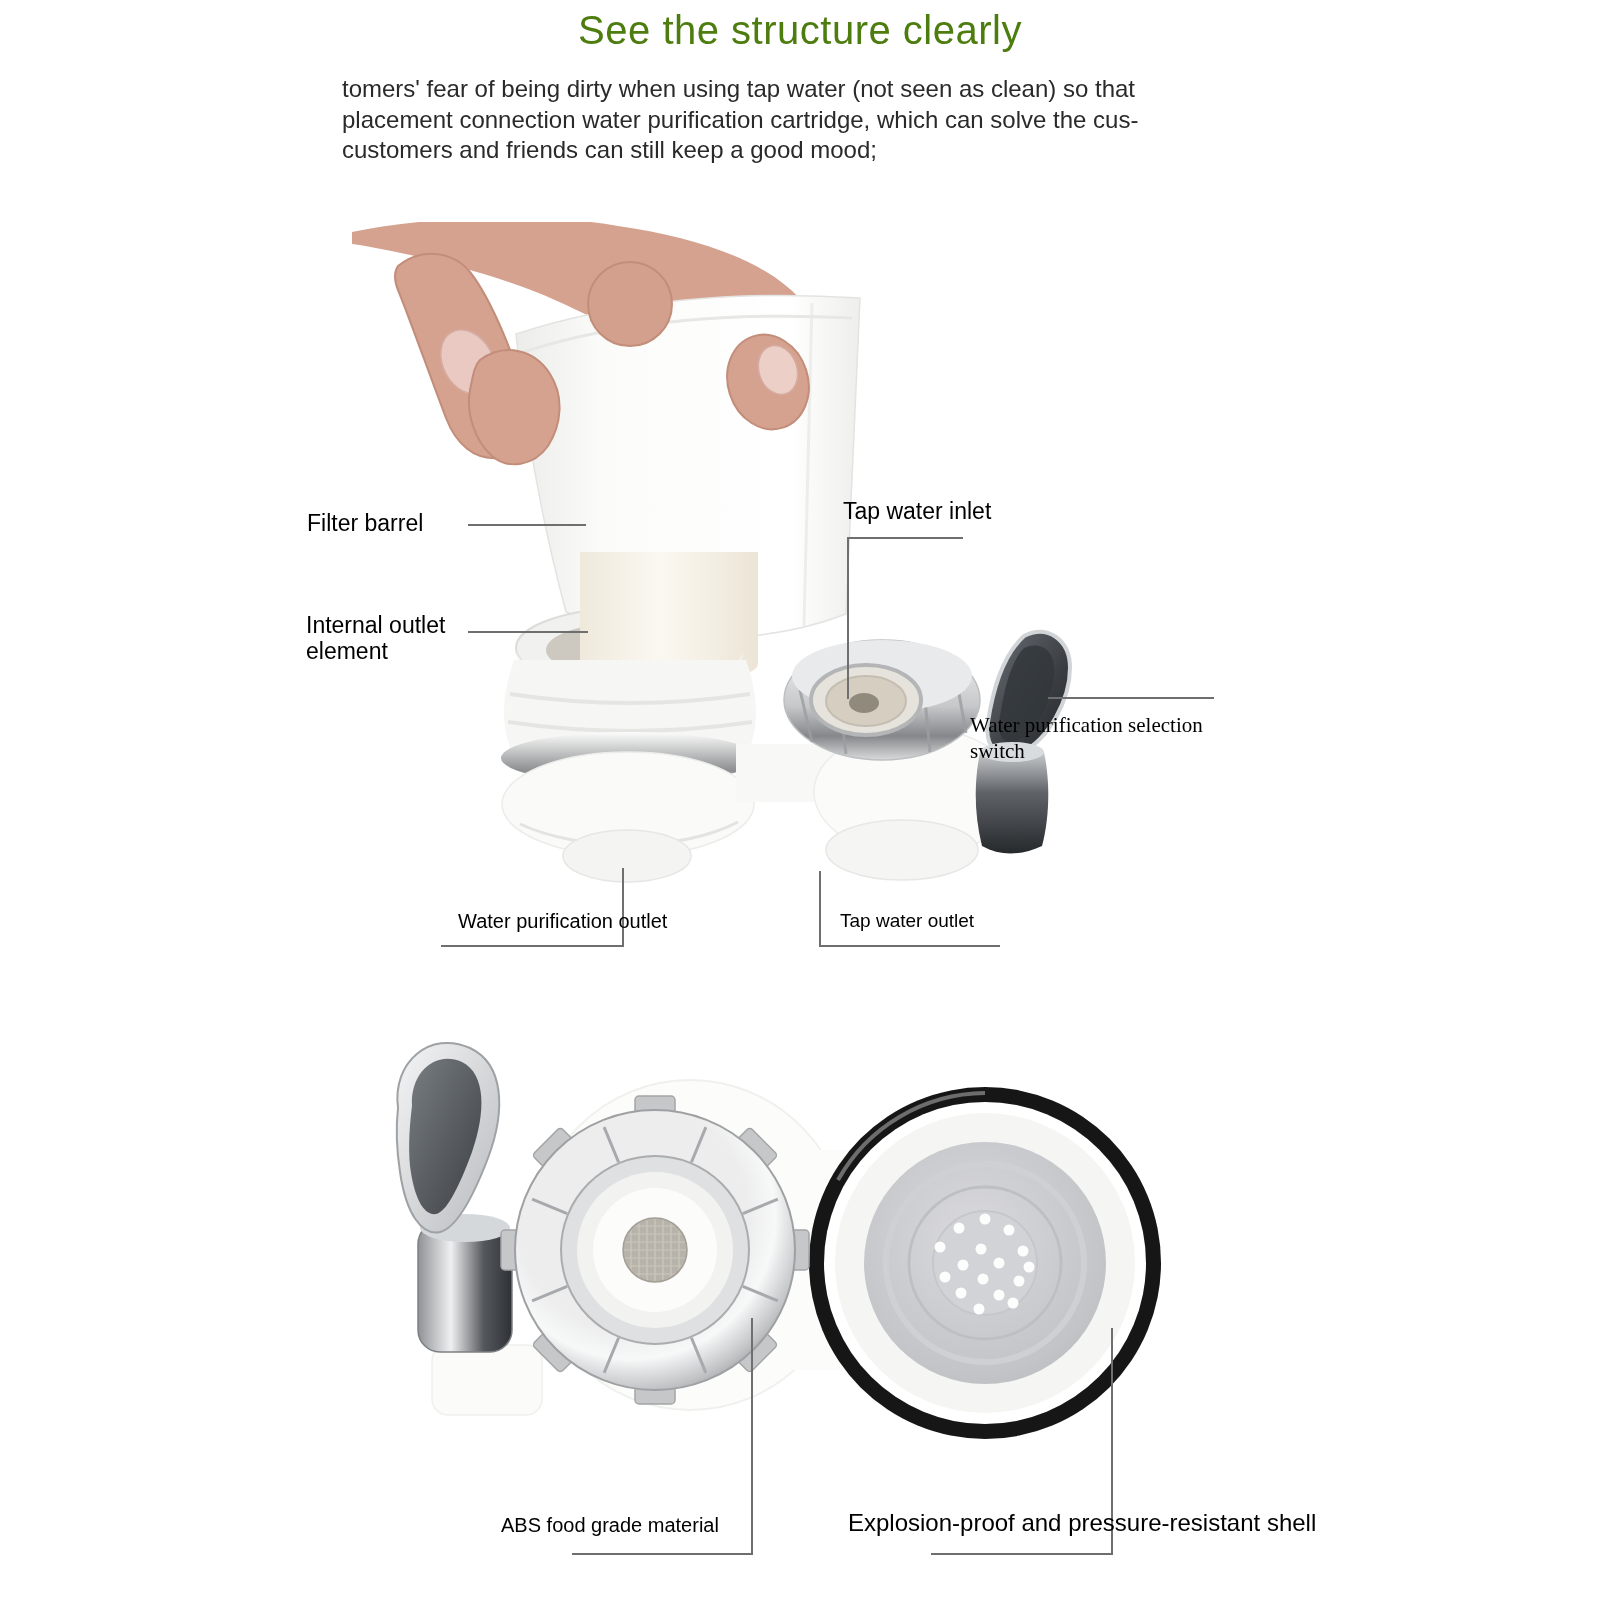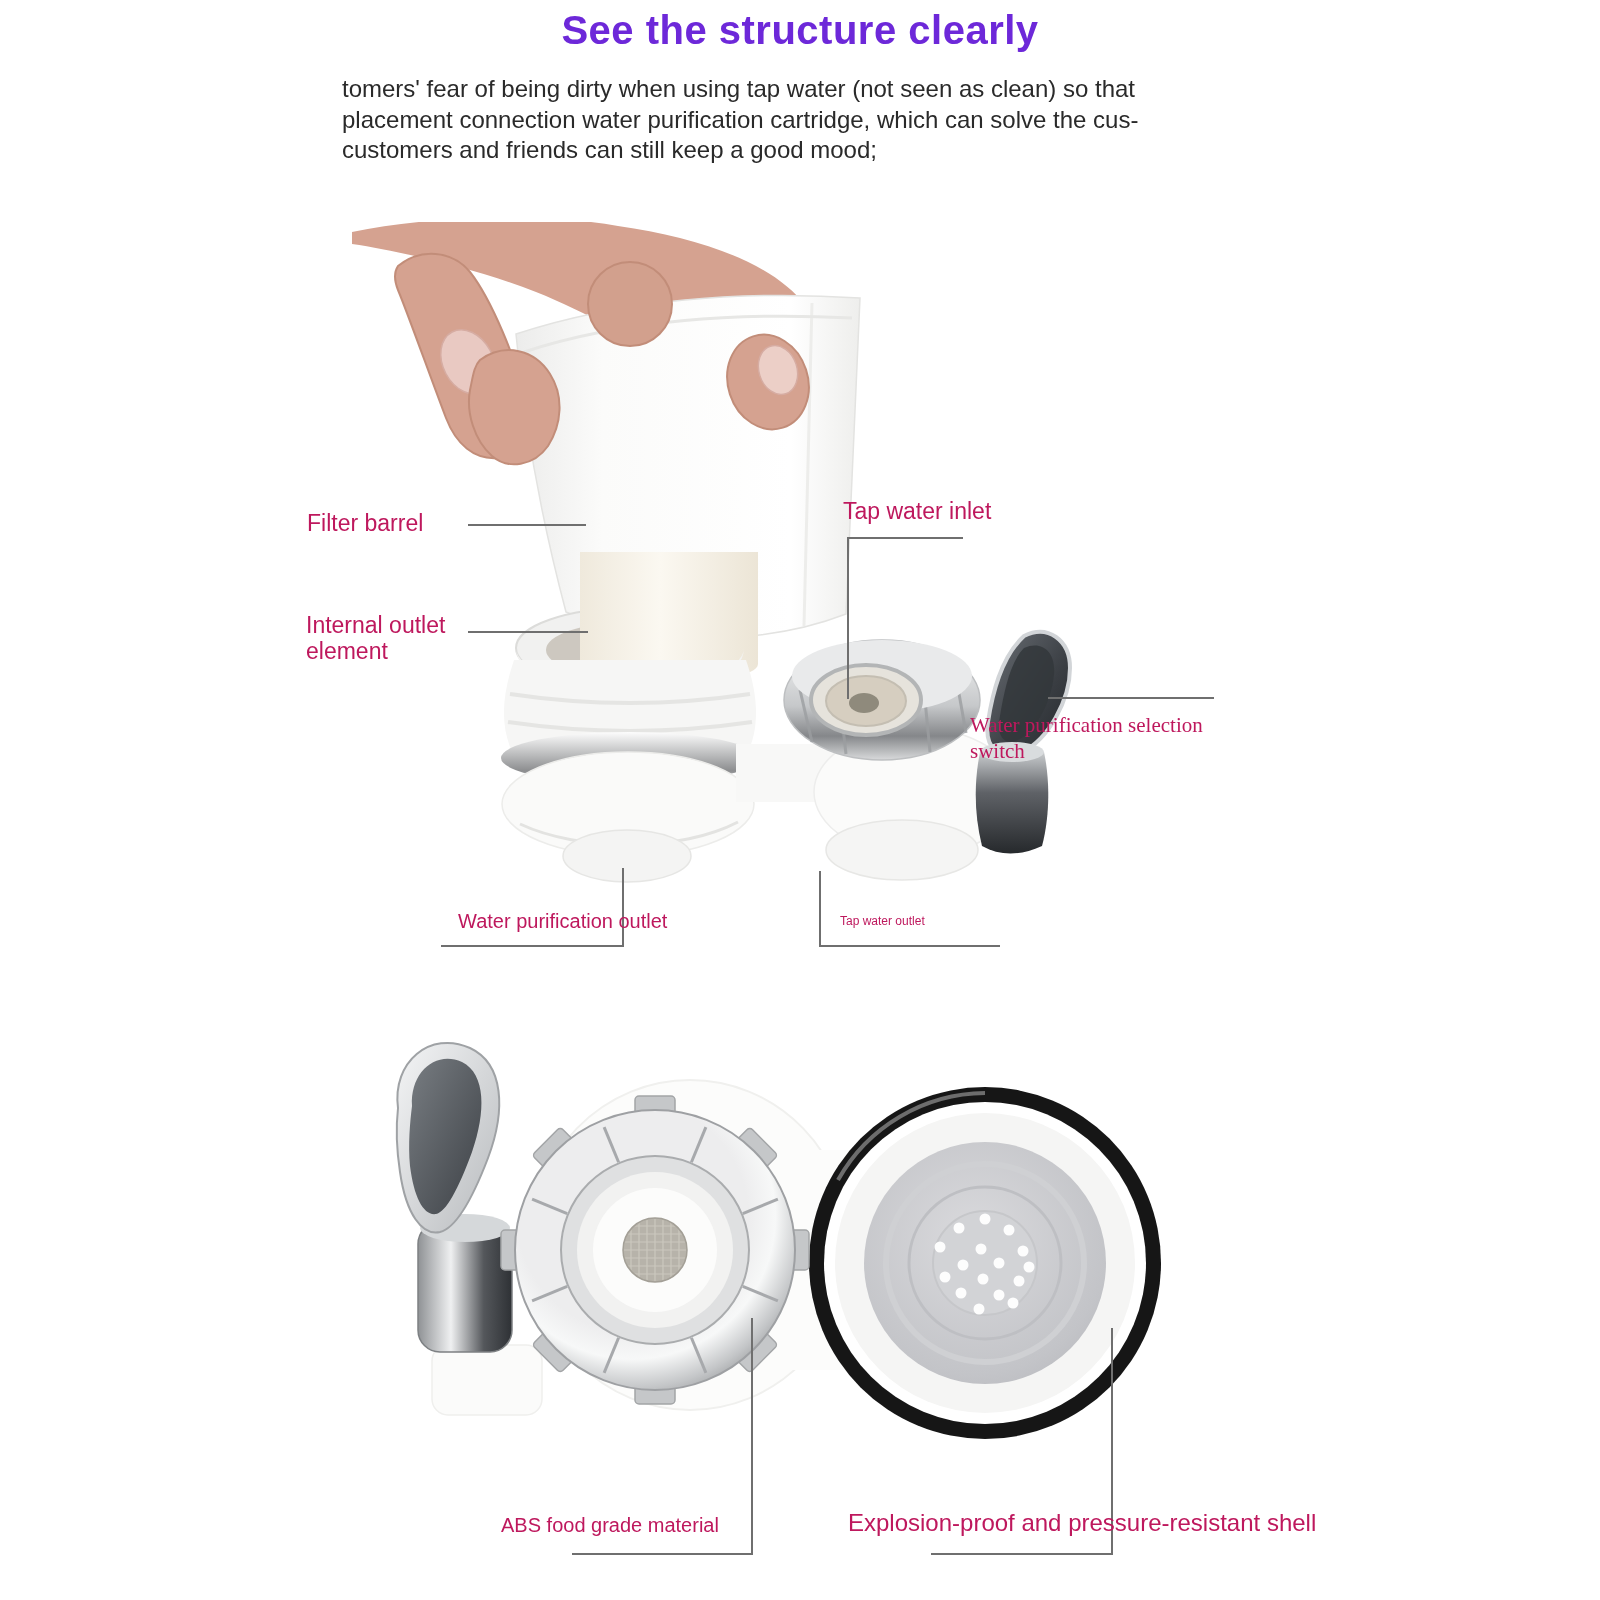--- a/index.html
+++ b/index.html
@@ -1,34 +1,34 @@
 <!DOCTYPE html>
 <html><head>
 <meta charset="utf-8">
 <style>
   html,body{margin:0;padding:0;background:#ffffff;}
   .stage{position:relative;width:1600px;height:1600px;background:#ffffff;overflow:hidden;
          font-family:"Liberation Sans",sans-serif;}
   .title{position:absolute;left:0;right:0;top:8px;margin:0;text-align:center;
-         font-size:40px;font-weight:700;letter-spacing:0.5px;color:#6d28d9;}
+         font-size:40px;font-weight:400;letter-spacing:0.5px;color:#4d7c0f;}
   .intro{position:absolute;left:342px;top:74px;color:#2a2a2a;font-size:24px;line-height:30.5px;}
   .intro-line{white-space:nowrap;}
   .photo{position:absolute;z-index:1;}
-  .lbl{position:absolute;z-index:4;color:#be185d;line-height:26px;white-space:nowrap;}
+  .lbl{position:absolute;z-index:4;color:#000000;line-height:26px;white-space:nowrap;}
   .lbl div{white-space:nowrap;}
   .hline,.vline{position:absolute;z-index:3;background:#6f6f6f;}
   .hline{height:2px;}
   .vline{width:2px;}
   
   .lbl-filter-barrel{left:307px;top:510px;font-size:23px;}
   .lbl-internal{left:306px;top:612px;font-size:23px;}
   .lbl-inlet{left:843px;top:498px;font-size:23px;}
   .lbl-switch{left:970px;top:712px;font-size:21px;font-family:Liberation Serif, serif;}
   .lbl-wp-outlet{left:458px;top:908px;font-size:20px;}
-  .lbl-tap-outlet{left:840px;top:908px;font-size:12px;text-align:center;}
+  .lbl-tap-outlet{left:840px;top:908px;font-size:19px;text-align:center;}
   .lbl-abs{left:501px;top:1512px;font-size:20px;}
   .lbl-shell{left:848px;top:1510px;font-size:24px;}
   
   .ln-barrel{left:468px;top:524px;width:118px;}
   .ln-internal{left:468px;top:631px;width:120px;}
   .ln-inlet-h{left:847px;top:537px;width:116px;}
   .ln-inlet-v{left:847px;top:537px;height:162px;}
   .ln-switch{left:1048px;top:697px;width:166px;}
   .ln-wpo-v{left:622px;top:868px;height:79px;}
   .ln-wpo-h{left:441px;top:945px;width:183px;}

